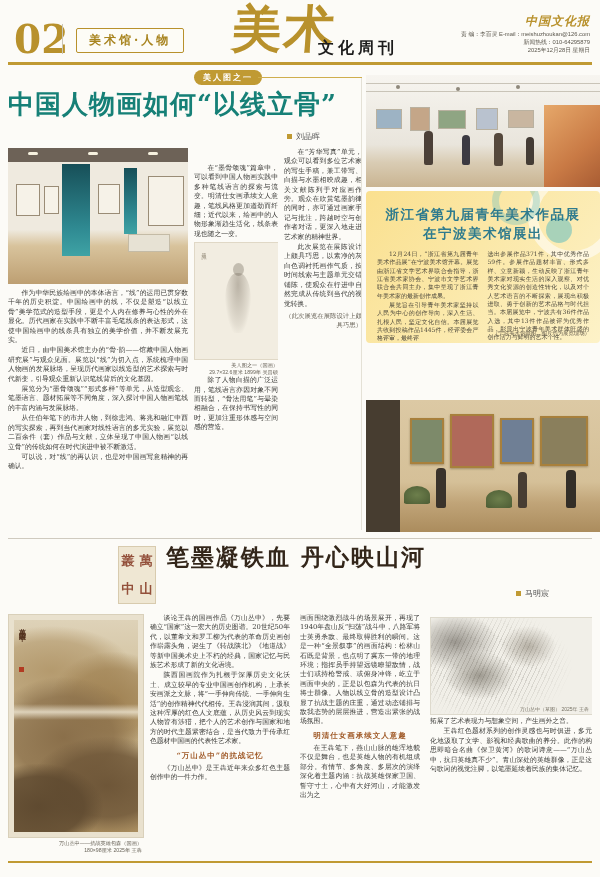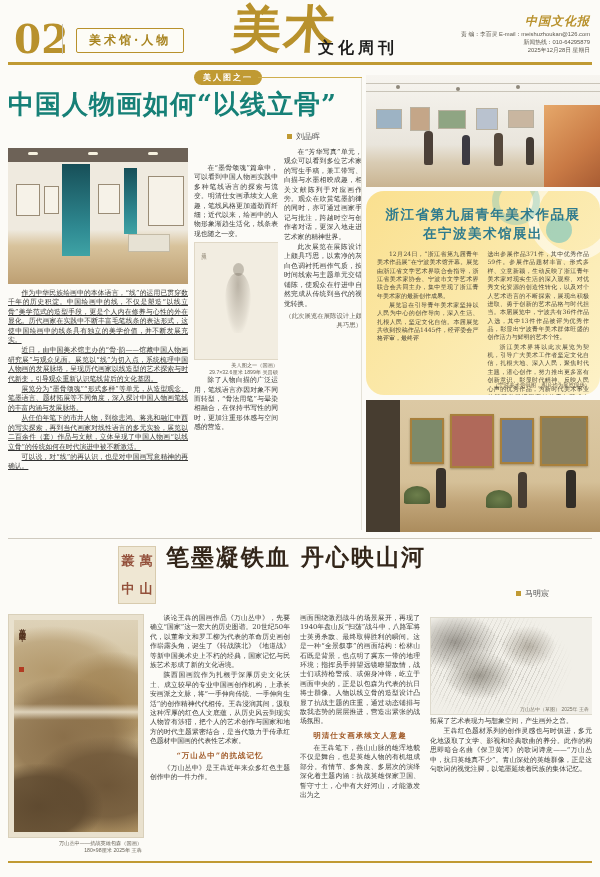--- a/index.html
+++ b/index.html
@@ -28,21 +28,21 @@
   .kicker{position:absolute;left:186px;top:0;background:#c09a33;color:#fff;font-size:8px;letter-spacing:2px;
           padding:2px 9px;border-radius:8px;font-weight:700;}
   .kicker-line{position:absolute;left:250px;top:7px;width:104px;height:1px;background:#cfae4d;}
   .a1-headline{position:absolute;left:0;top:17px;width:354px;font-size:26px;font-weight:800;color:#168077;
                letter-spacing:1px;white-space:nowrap;}
   .byline{position:absolute;font-size:8px;color:#555;font-family:"Liberation Sans",sans-serif;}
   .a1 .byline{right:42px;top:61px;}
   .byline .sq{display:inline-block;width:5px;height:5px;background:#c09a33;margin-right:4px;}
   .bodycol{position:absolute;overflow:hidden;}
   .p{font-size:6.8px;line-height:9.4px;text-align:justify;text-indent:2em;margin:0 0 1px 0;color:#3b3b38;}
-  .a1-col1{left:0;top:78px;width:180px;height:384px;text-decoration:underline;}
+  .a1-col1{left:0;top:78px;width:180px;height:384px;}
   .a1-col2{left:186px;top:78px;width:84px;height:384px;margin-top:16px;}
   .a1-col3{left:276px;top:78px;width:78px;height:384px;}
   .cap{font-size:5.2px;line-height:7px;color:#6a655a;text-align:right;font-family:"Liberation Sans",sans-serif;}
   .endnote{font-size:6.4px;color:#6a655a;text-align:right;margin-top:3px;}
 
   
   .photo1{width:180px;height:136px;position:relative;overflow:hidden;margin-bottom:5px;
           background:linear-gradient(#efeadf 0%,#efeadf 60%,#d8c39c 72%,#bd9f72 100%);}
   .photo1 .ceil{position:absolute;left:0;top:0;width:100%;height:14px;background:#6d6257;}
   .photo1 .lamp{position:absolute;top:4px;width:10px;height:3px;background:#f6f1df;border-radius:2px;}
@@ -62,21 +62,21 @@
   .rcol{left:366px;top:70px;width:234px;height:462px;}
   .photo2{position:absolute;left:0;top:5px;width:234px;height:112px;overflow:hidden;
           background:linear-gradient(#f7f5f0 0%,#f0ede6 30%,#e9e5dc 62%,#d9ccb4 78%,#c9b491 100%);}
   .photo2 .track{position:absolute;left:0;width:100%;height:1px;background:#c9c4b8;}
   .photo2 .spot{position:absolute;width:4px;height:4px;border-radius:50%;background:#8f897c;}
   .photo2 .pic{position:absolute;border:1px solid #b9b1a0;background:#ddd;}
   .photo2 .person{position:absolute;border-radius:4px 4px 2px 2px;}
   .photo2 .warm{position:absolute;right:0;top:30px;width:56px;height:82px;
                 background:linear-gradient(140deg,#e6a86a,#c97a45 60%,#a85c33);}
 
-  .ybox{position:absolute;left:0;top:121px;width:234px;height:204px;border-radius:18px;overflow:hidden;
+  .ybox{position:absolute;left:0;top:121px;width:234px;height:152px;border-radius:4px;overflow:hidden;
         background:linear-gradient(130deg,#fae08f 0%,#fbe8a8 45%,#fdf2c8 100%);}
   .ybox .ring1{position:absolute;right:-18px;top:-20px;width:70px;height:70px;border-radius:50%;
                border:10px solid rgba(255,255,255,.55);}
   .ybox .ring2{position:absolute;right:28px;top:26px;width:26px;height:26px;border-radius:50%;
                background:rgba(123,196,189,.65);}
   .ybox .ring3{position:absolute;right:60px;top:-14px;width:34px;height:34px;border-radius:50%;
                border:7px solid rgba(123,196,189,.4);}
   .ybox-h{margin:14px 12px 0 12px;text-align:center;font-size:13.5px;font-weight:800;color:#2f7b8e;
           letter-spacing:1.5px;line-height:19px;position:relative;}
   .ybox-cols{display:flex;gap:9px;margin:7px 11px 0 11px;position:relative;}

